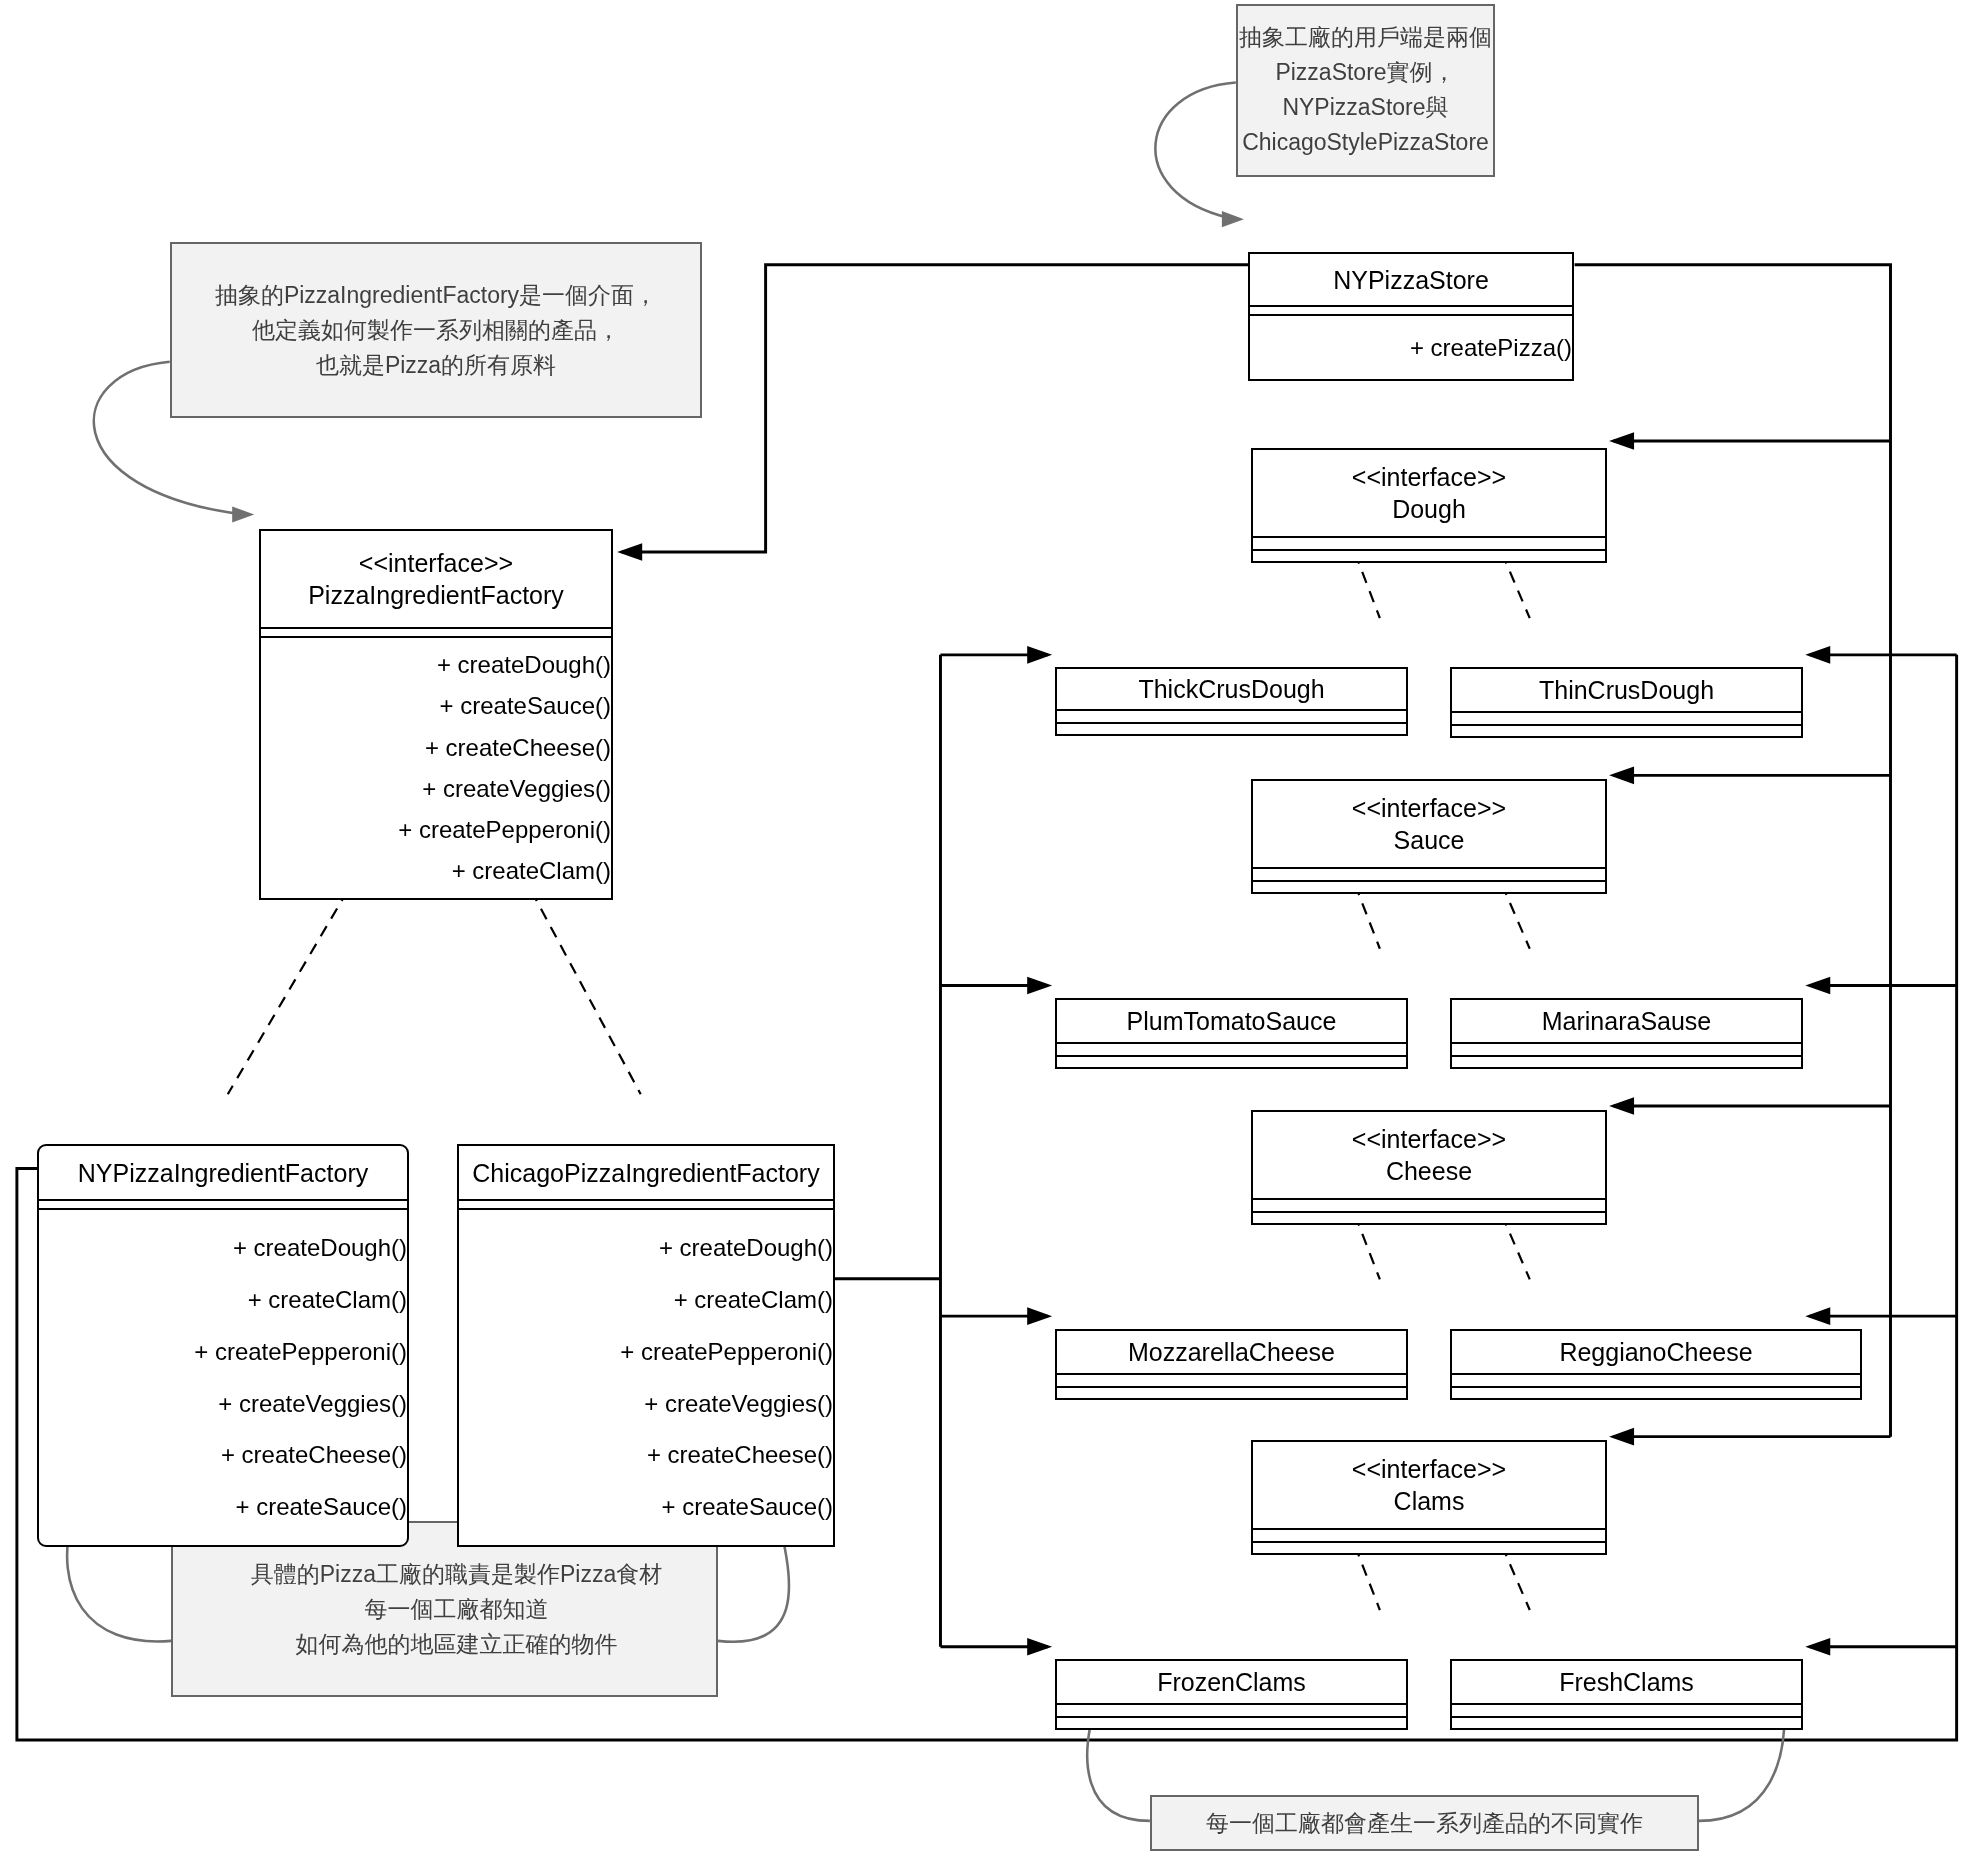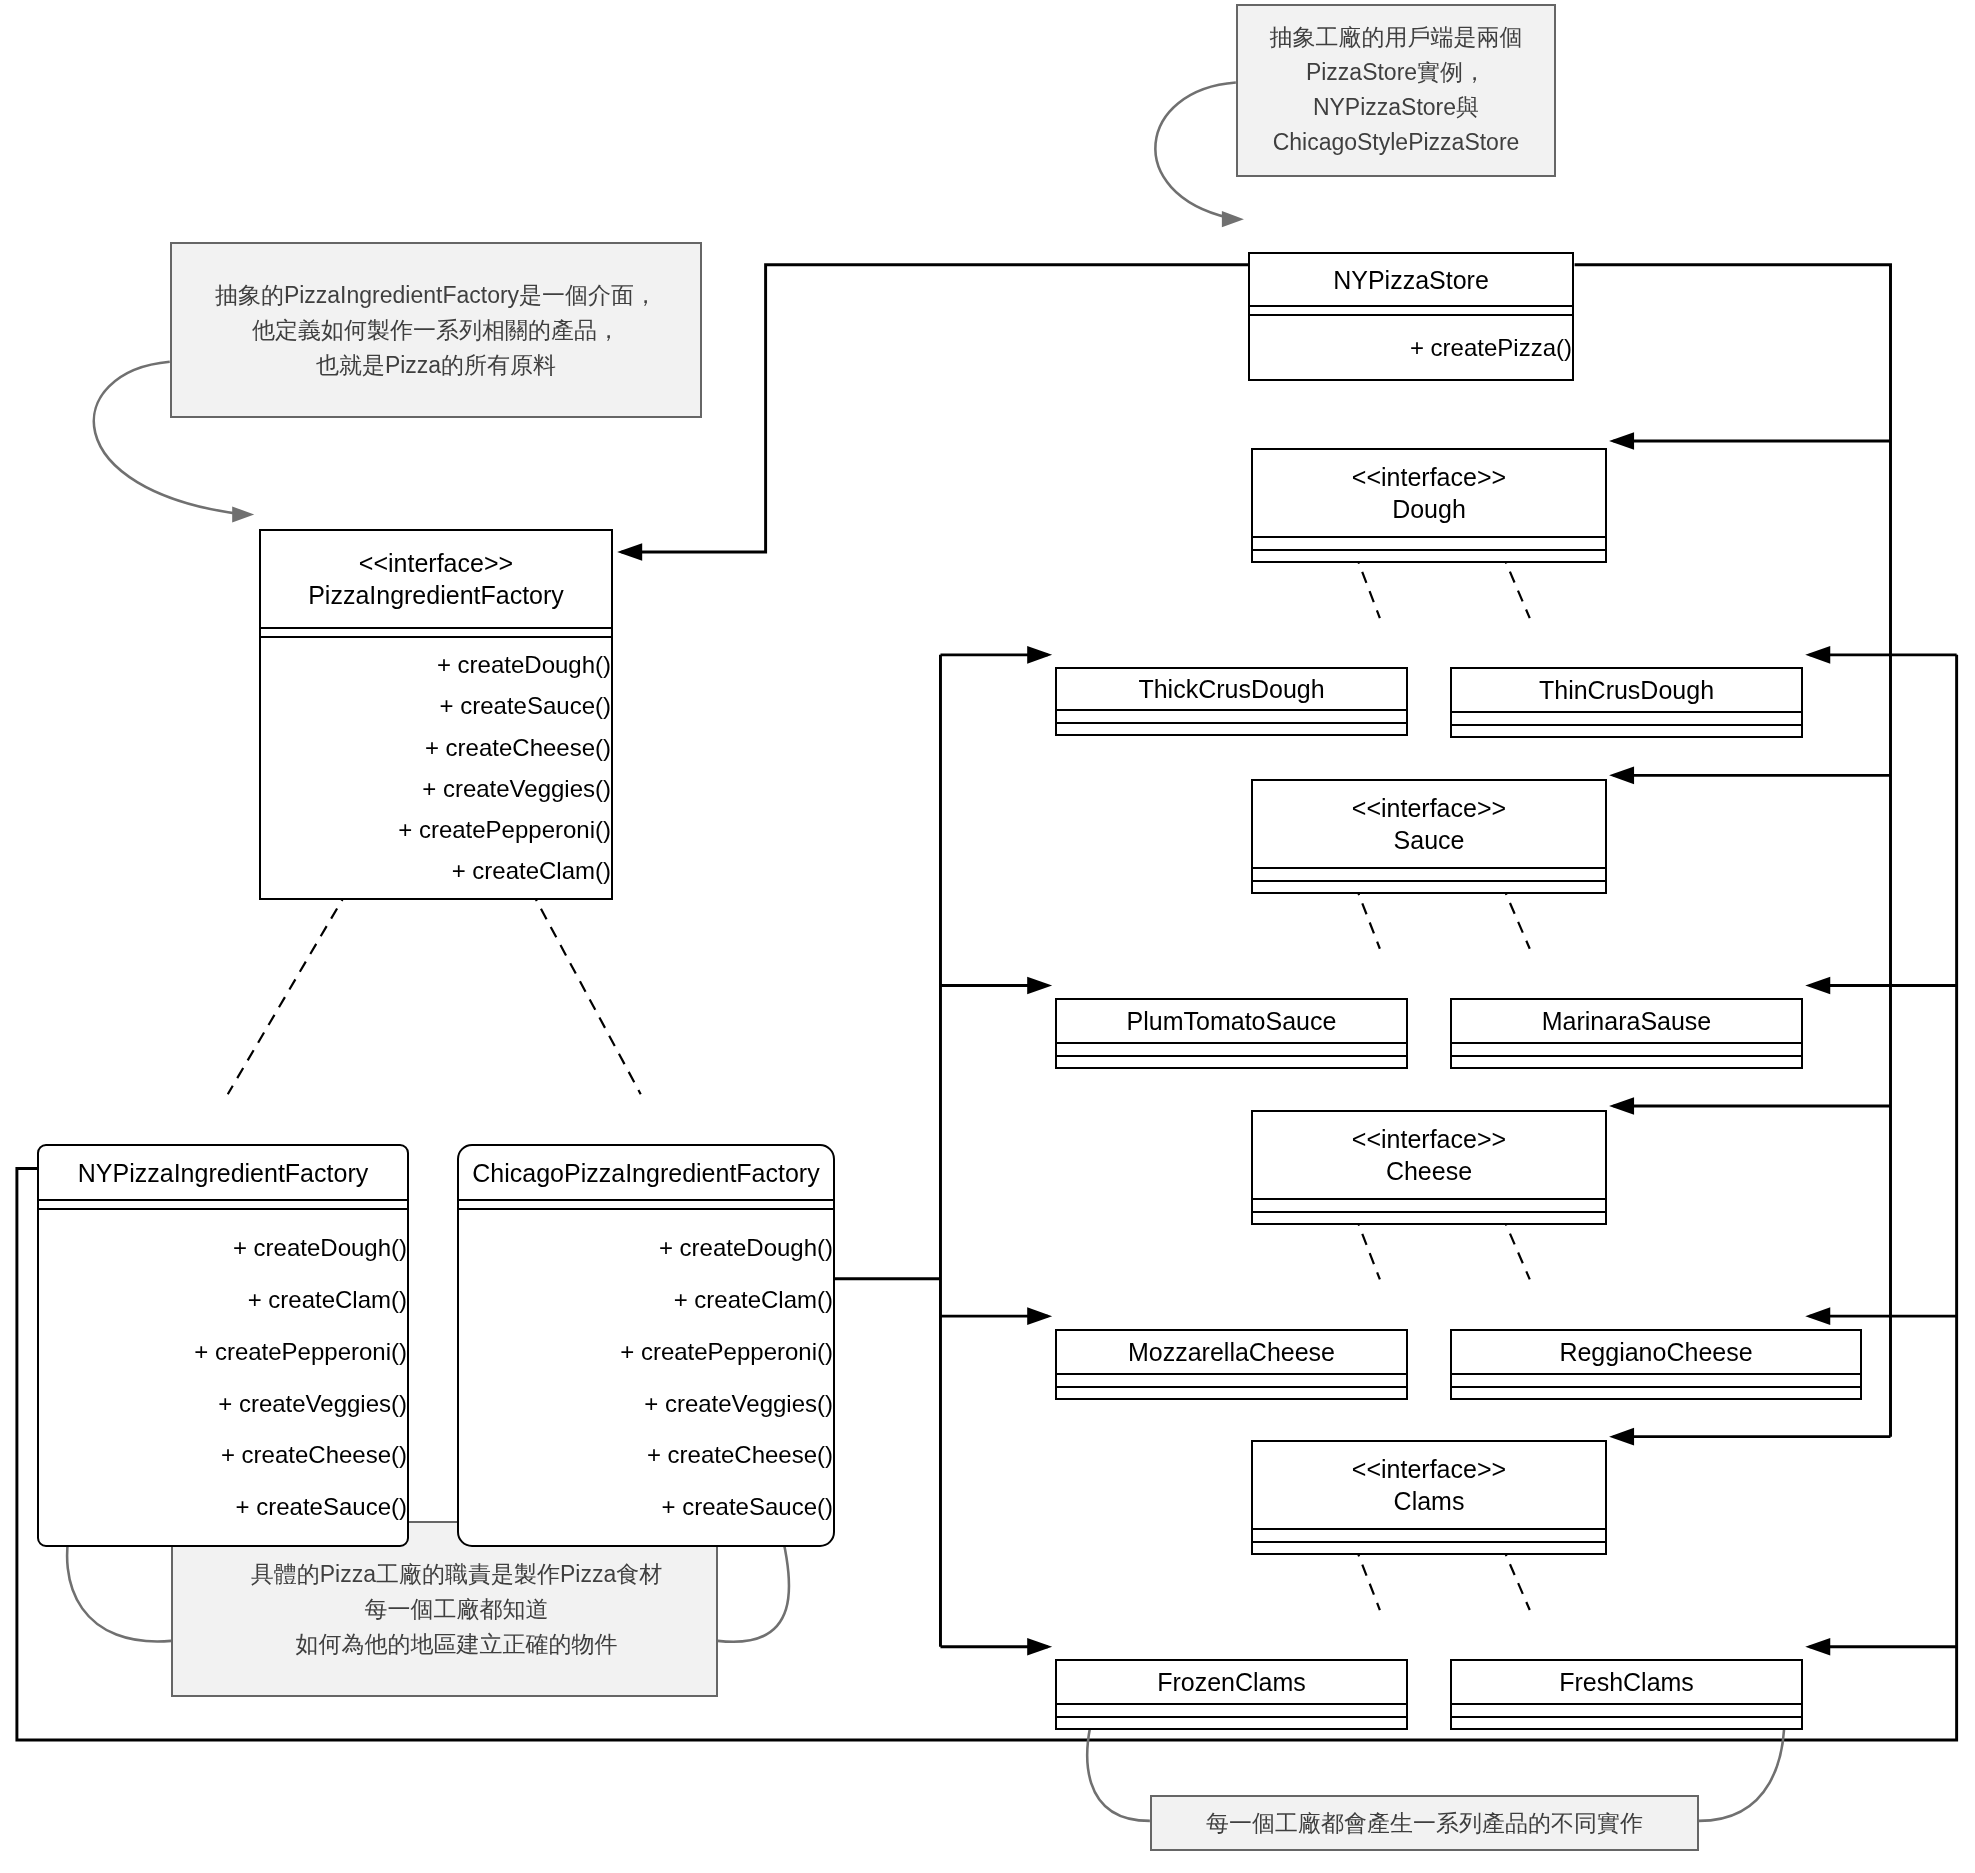--- a/index.html
+++ b/index.html
@@ -106,21 +106,21 @@
     <g fill="#707070" stroke="none">
       <polygon points="1693,298 1663,287 1663,309"></polygon>
       <polygon points="346,700 316,689 316,711"></polygon>
       <polygon points="100,2052 89,2082 111,2082"></polygon>
       <polygon points="1057,2052 1046,2082 1068,2082"></polygon>
       <polygon points="1499,2294 1488,2324 1510,2324"></polygon>
       <polygon points="2426,2294 2415,2324 2437,2324"></polygon>
     </g>
   </svg>
 
-  <div class="note" style="left:1236px;top:3.7px;width:320px;height:173px;text-align:right;">
+  <div class="note" style="left:1236px;top:3.7px;width:259px;height:173px;text-align:right;">
     <div>抽象工廠的用戶端是兩個</div>
     <div>PizzaStore實例，</div>
     <div>NYPizzaStore與</div>
     <div>ChicagoStylePizzaStore</div>
   </div>
 
   <div class="note" style="left:170px;top:242px;width:532px;height:176px;">
     <div>抽象的PizzaIngredientFactory是一個介面，</div>
     <div>他定義如何製作一系列相關的產品，</div>
     <div>也就是Pizza的所有原料</div>
@@ -170,21 +170,21 @@
     <div class="methods">
       <div class="m">+ createDough()</div>
       <div class="m">+ createClam()</div>
       <div class="m">+ createPepperoni()</div>
       <div class="m">+ createVeggies()</div>
       <div class="m">+ createCheese()</div>
       <div class="m">+ createSauce()</div>
     </div>
   </div>
 
-  <div class="box" style="left:457px;top:1096px;width:378px;height:403px;border-radius:15px;">
+  <div class="box" style="left:457px;top:1096px;width:378px;height:403px;">
     <div class="title" style="height:53px;">
       <div>ChicagoPizzaIngredientFactory</div>
     </div>
     <div class="sep"></div>
     <div class="methods">
       <div class="m">+ createDough()</div>
       <div class="m">+ createClam()</div>
       <div class="m">+ createPepperoni()</div>
       <div class="m">+ createVeggies()</div>
       <div class="m">+ createCheese()</div>

